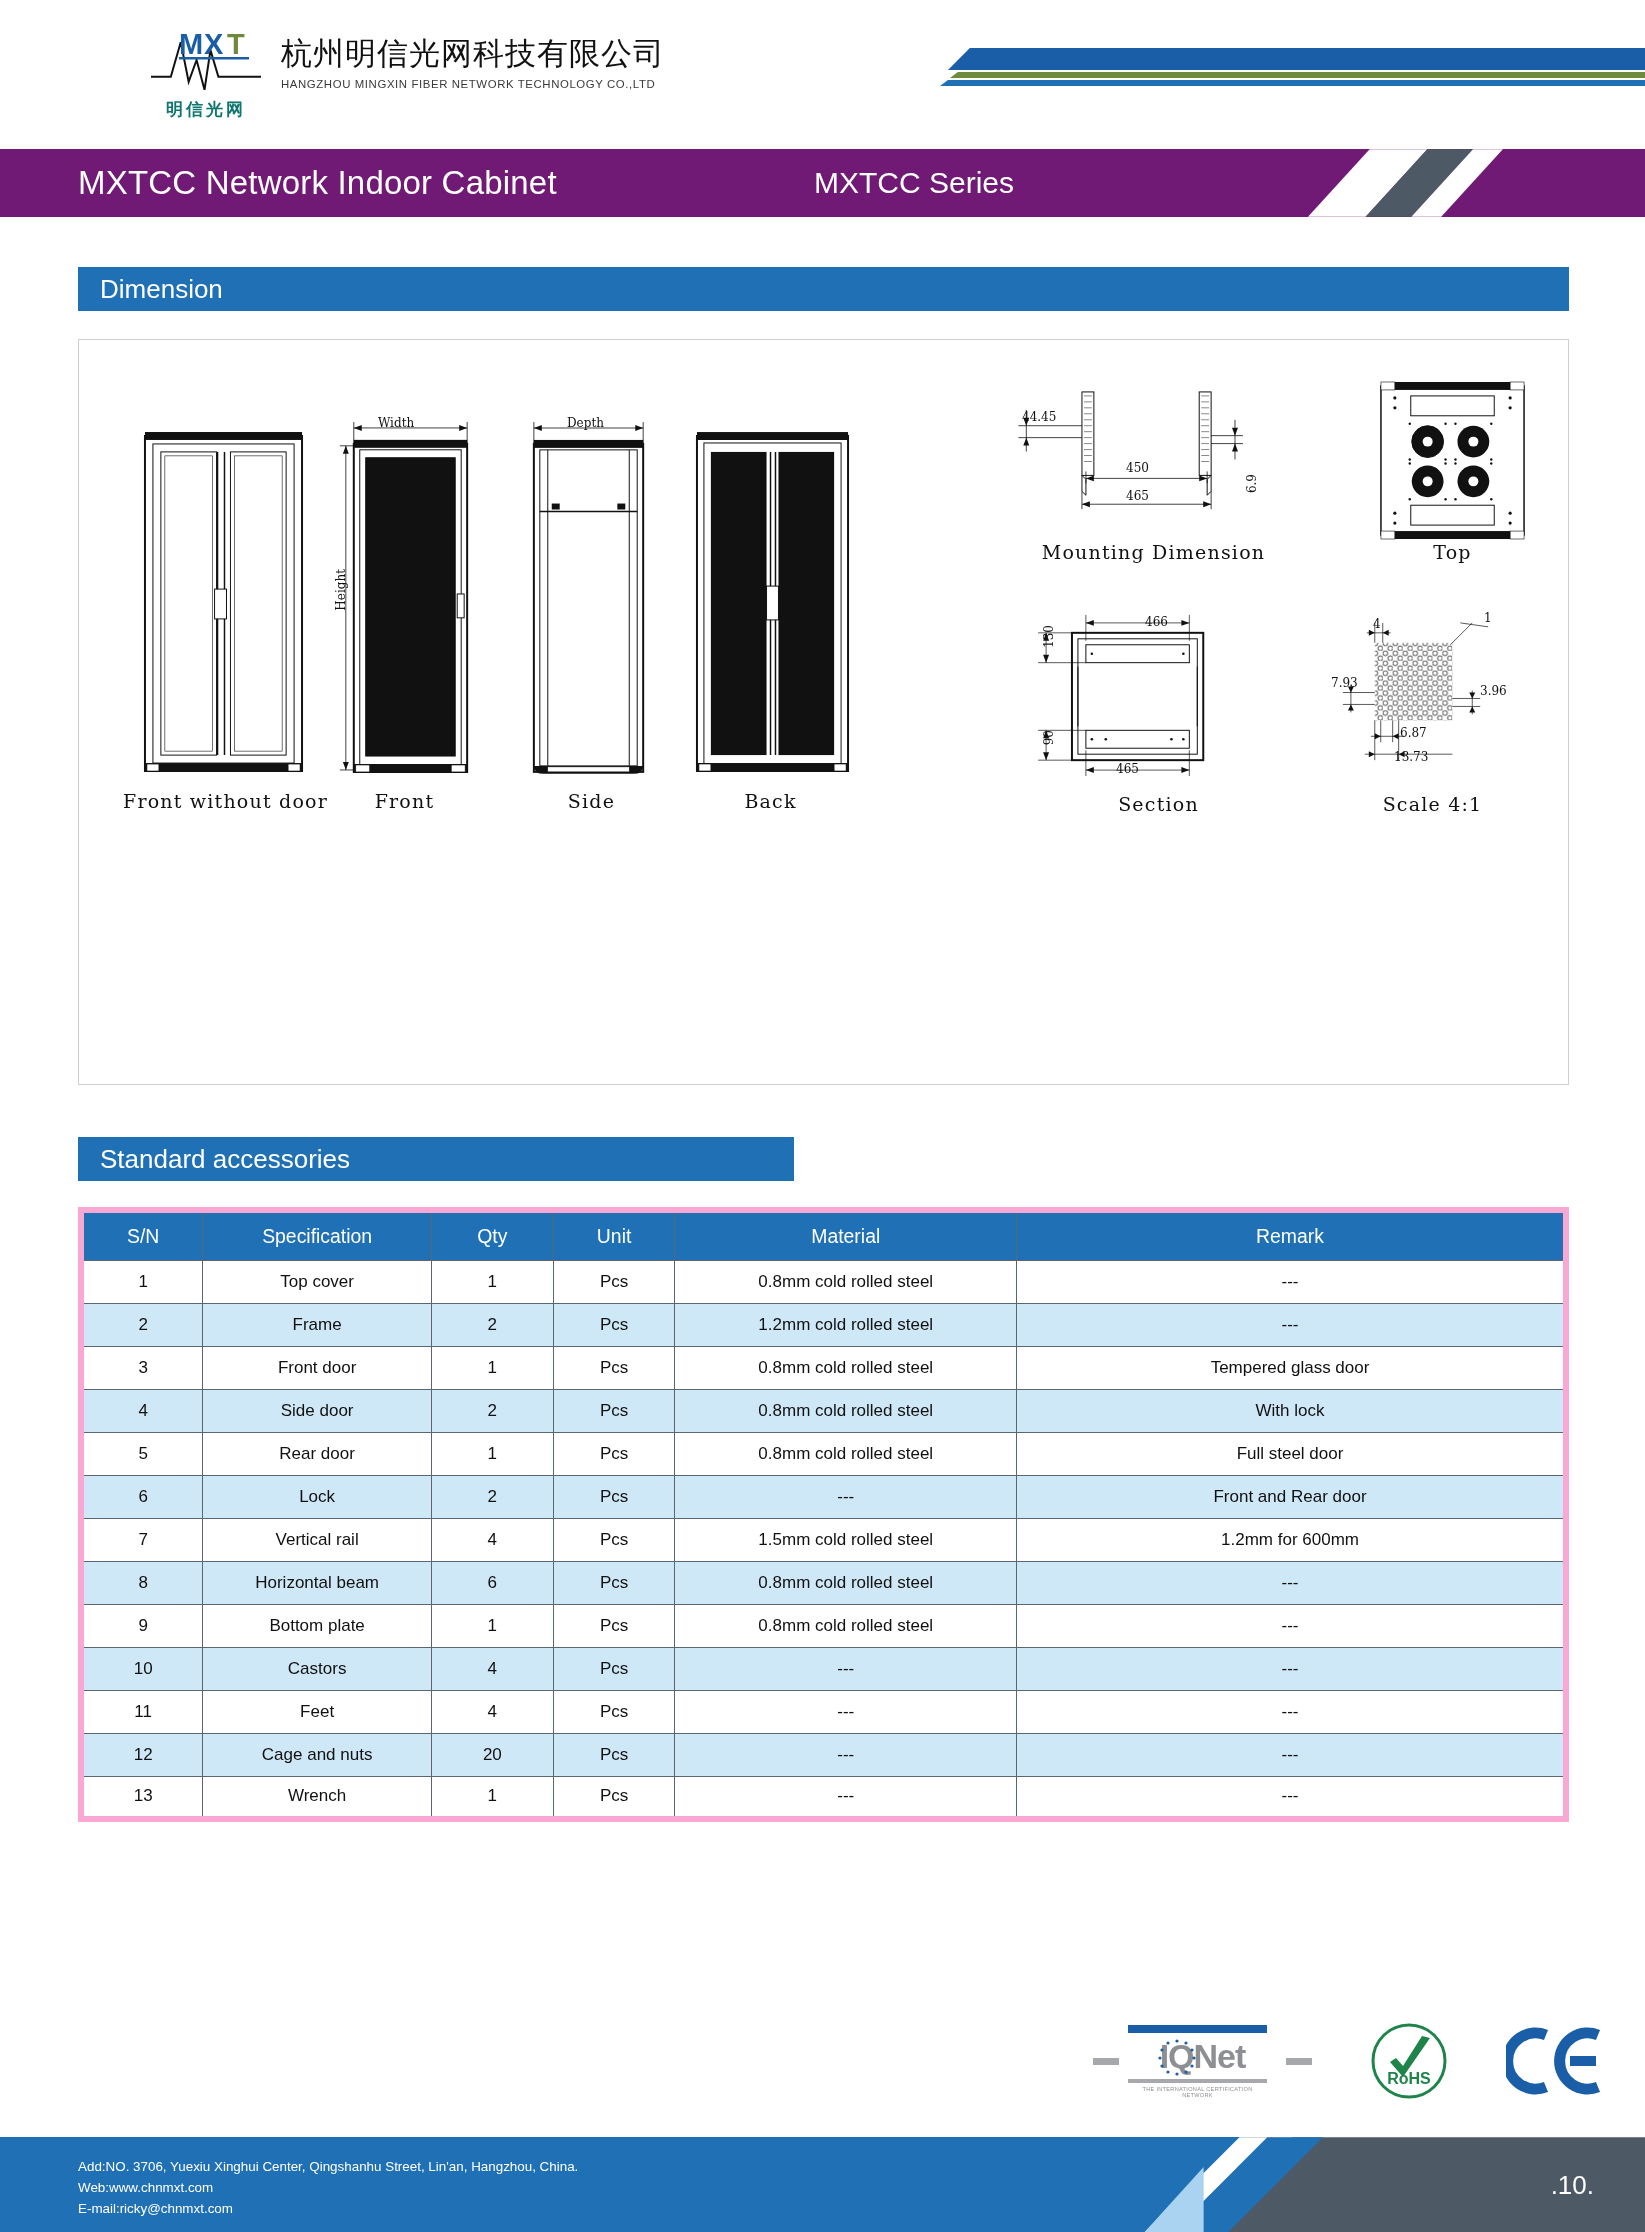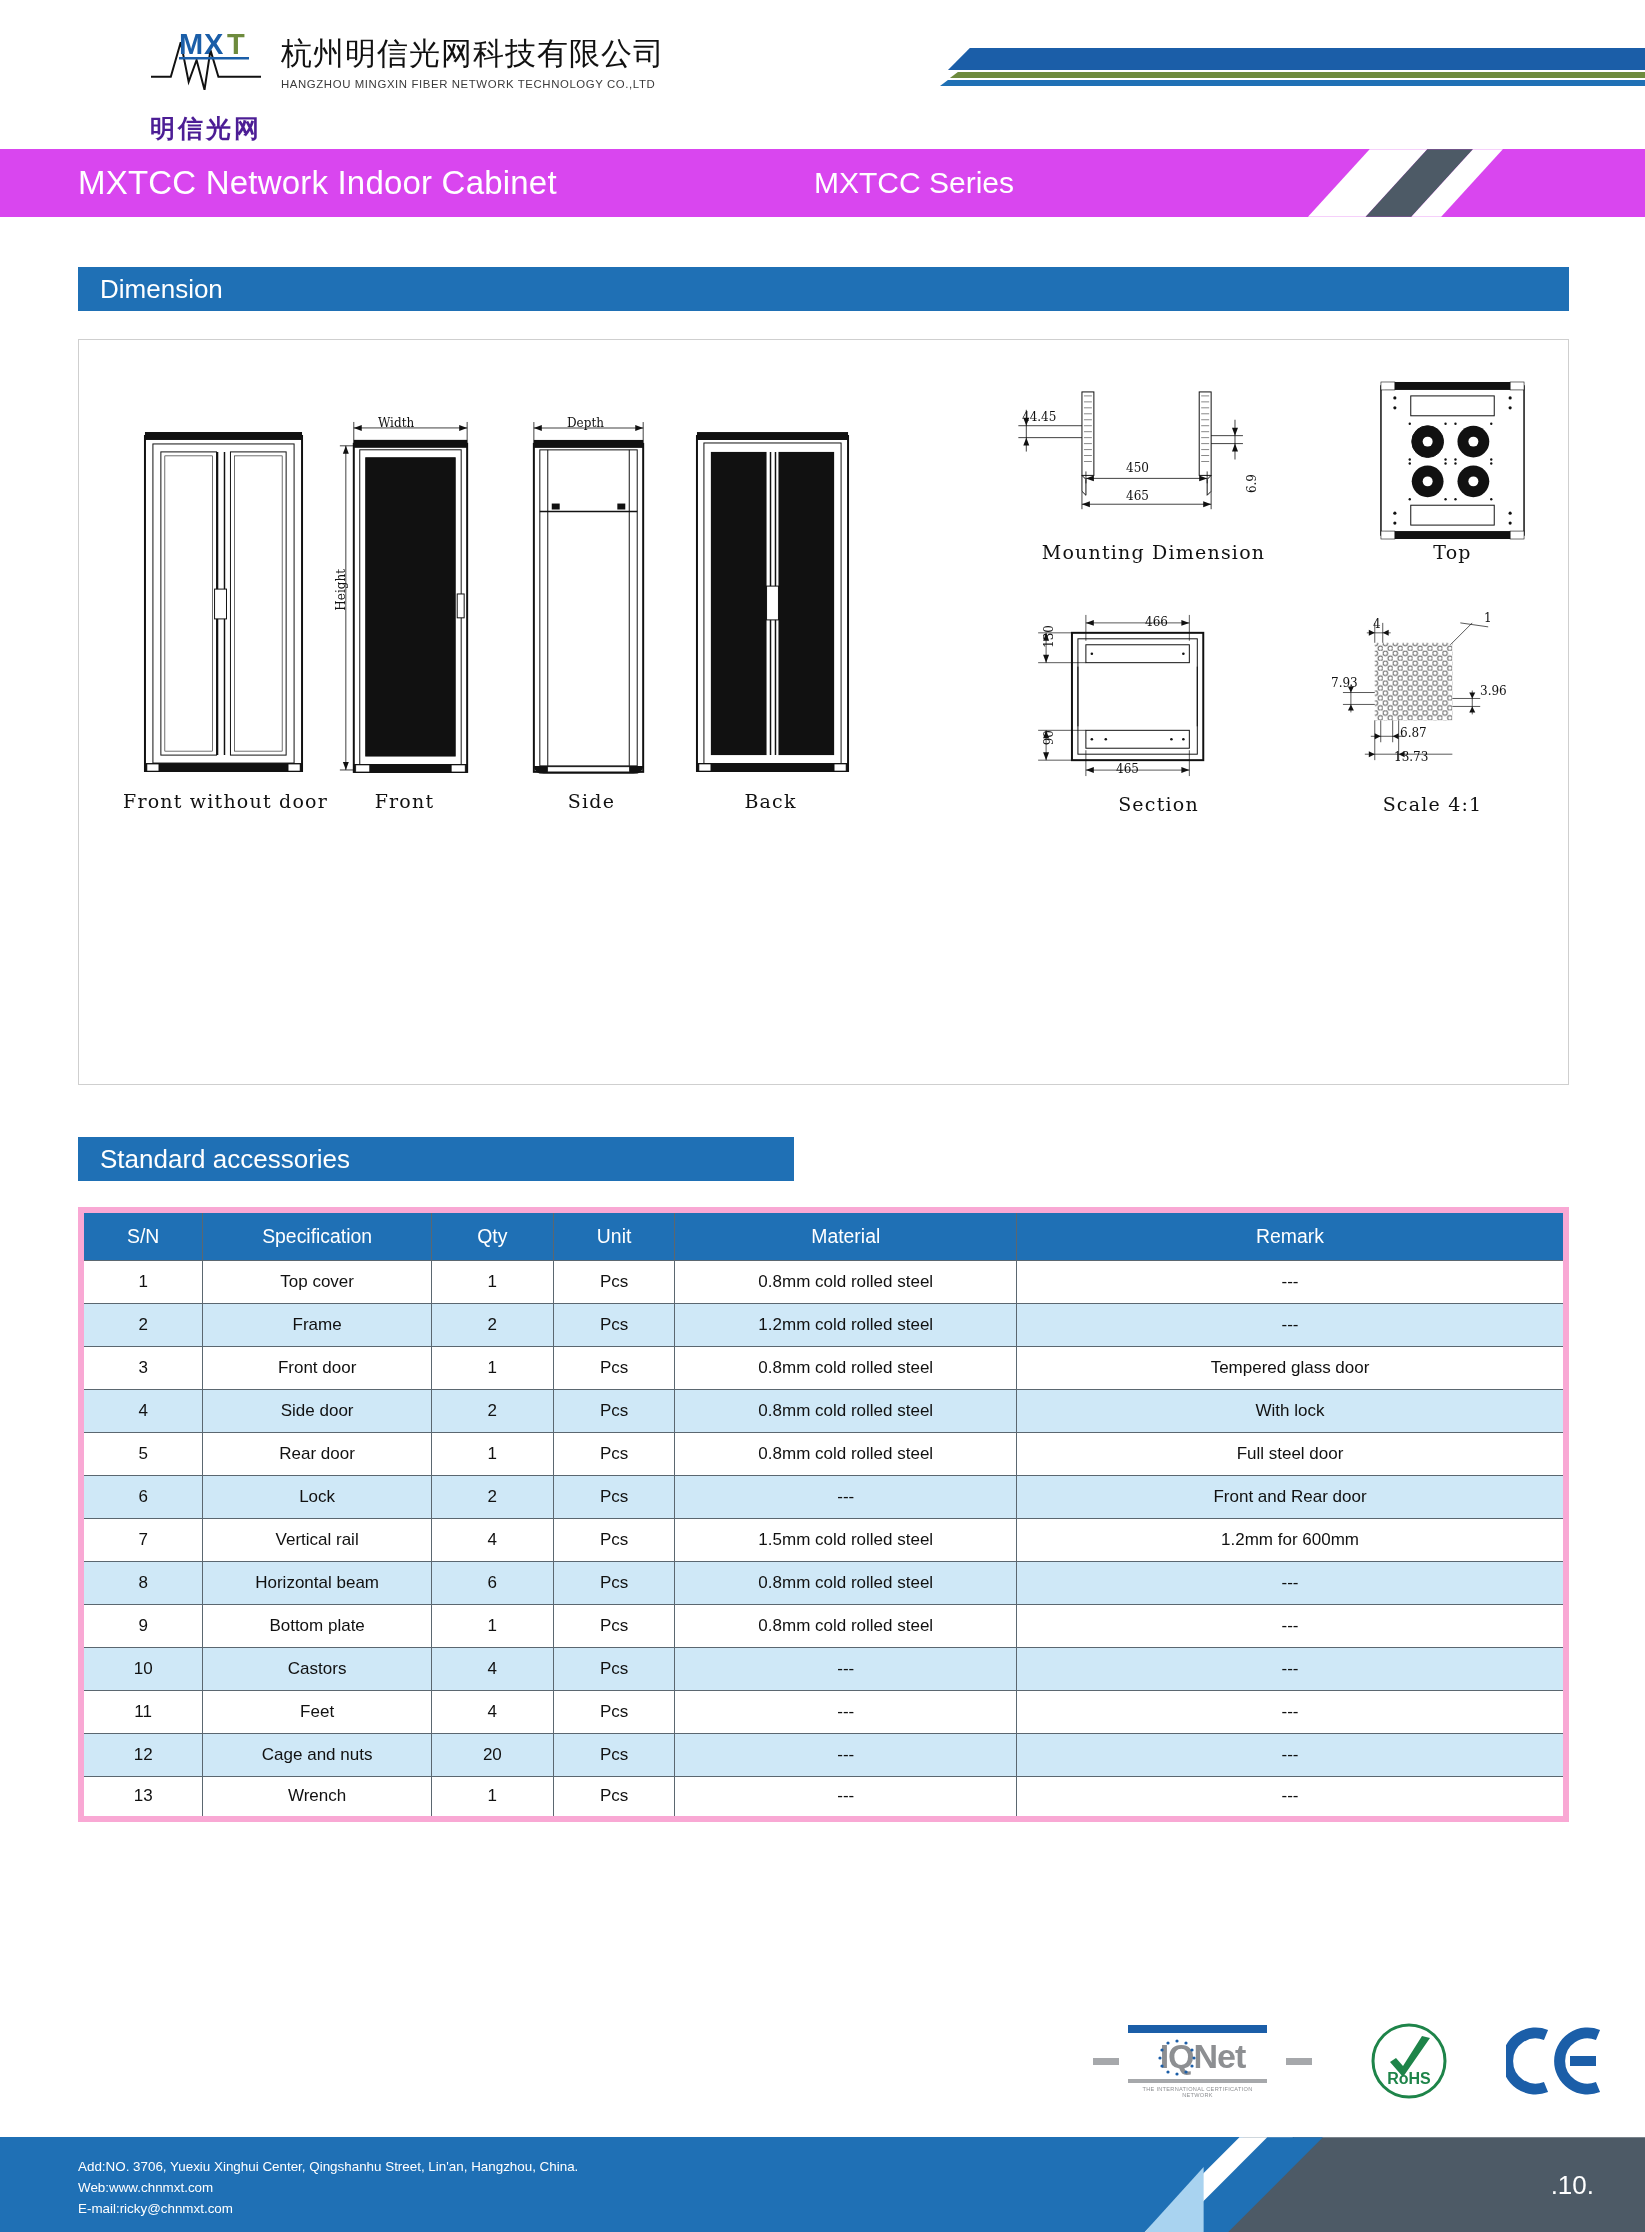--- a/index.html
+++ b/index.html
@@ -13,43 +13,43 @@
 
   
   .header { position: relative; height: 149px; }
   .logo-block {
     position: absolute; left: 149px; top: 30px;
     display: flex; align-items: flex-start;
   }
   .logo-mark { width: 114px; position: relative; }
   .logo-wave { display: block; }
   .logo-cn {
-    text-align: center; font-size: 25px; font-weight: bold;
-    letter-spacing: 3px; color: #4c1d95; margin-top: 20px;
+    text-align: center; font-size: 17px; font-weight: bold;
+    letter-spacing: 3px; color: #0f766e; margin-top: 6px;
     font-family: "DejaVu Sans", sans-serif;
   }
   .company-text { margin-left: 18px; padding-top: 4px; }
   .company-cn {
     font-size: 31px; color: #111; letter-spacing: 1px;
     font-family: "DejaVu Sans", sans-serif; font-weight: 500;
     line-height: 1.25;
   }
   .company-en {
     font-size: 11.4px; color: #3a3a3a; letter-spacing: 0.6px;
     margin-top: 5px; font-family: "Liberation Sans", sans-serif;
   }
   .header-ribbon {
     position: absolute; right: 0; top: 48px;
     width: 706px; height: 40px;
   }
 
   
   .title-bar {
     position: relative; height: 68px; width: 100%;
-    background: #d946ef; overflow: hidden;
+    background: #701a75; overflow: hidden;
   }
   .title-main {
     position: absolute; left: 78px; top: 50%;
     transform: translateY(-50%);
     color: #fff; font-size: 33px; font-weight: 400;
     letter-spacing: 0.2px; white-space: nowrap;
   }
   .title-series {
     position: absolute; left: 814px; top: 50%;
     transform: translateY(-50%);

